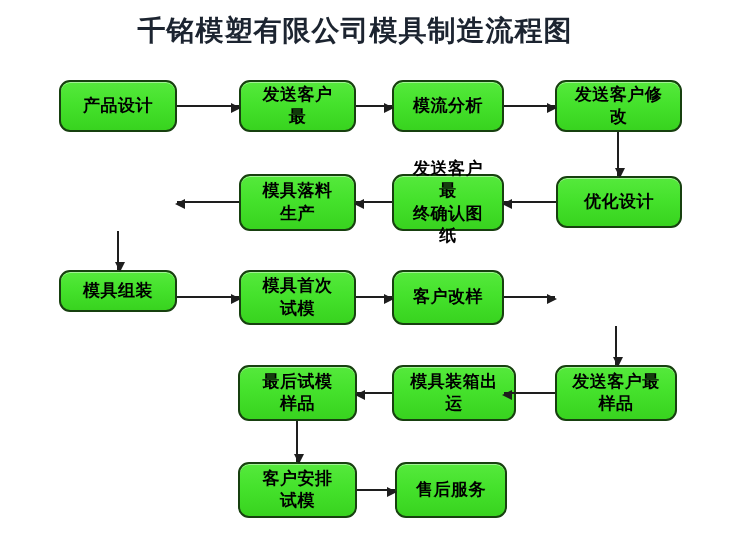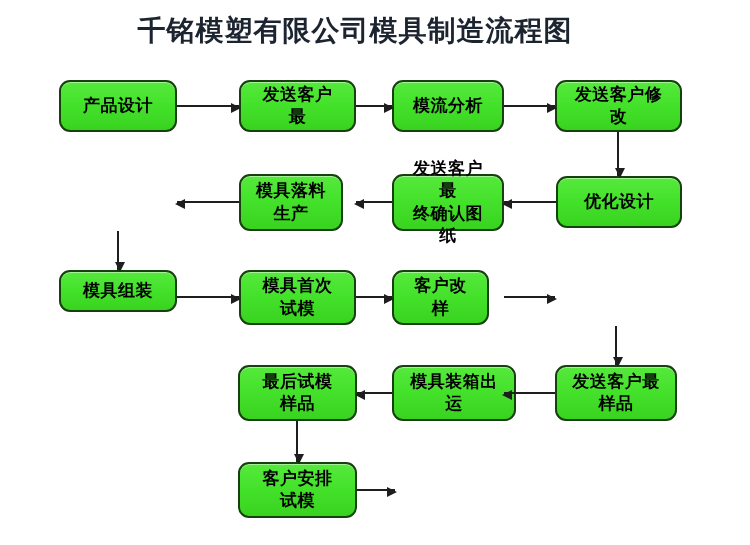--- a/index.html
+++ b/index.html
@@ -77,33 +77,34 @@
   <div class="chart-title">千铭模塑有限公司模具制造流程图</div>
 
   <div class="node" style="left:59px;top:80px;width:118px;height:52px">产品设计</div>
   <div class="node" style="left:239px;top:80px;width:117px;height:52px">发送客户最</div>
   <div class="node" style="left:392px;top:80px;width:112px;height:52px">模流分析</div>
   <div class="node" style="left:555px;top:80px;width:127px;height:52px">发送客户修改</div>
 
   <div class="node" style="left:556px;top:176px;width:126px;height:52px">优化设计</div>
   <div class="node" style="left:392px;top:174px;width:112px;height:57px">发送客户最
 终确认图纸</div>
-  <div class="node" style="left:239px;top:174px;width:104px;height:57px">模具落料生产</div>
+  <div class="node" style="left:239px;top:174px;width:117px;height:57px">模具落料生产</div>
 
   <div class="node" style="left:59px;top:270px;width:118px;height:42px">模具组装</div>
   <div class="node" style="left:239px;top:270px;width:117px;height:55px">模具首次试模</div>
-  <div class="node" style="left:392px;top:270px;width:97px;height:55px">客户改样</div>
+  <div class="node" style="left:392px;top:270px;width:112px;height:55px">客户改样</div>
 
   <div class="node" style="left:555px;top:365px;width:122px;height:56px">发送客户最
 样品</div>
   <div class="node" style="left:392px;top:365px;width:124px;height:56px">模具装箱出
 运</div>
   <div class="node" style="left:238px;top:365px;width:119px;height:56px">最后试模样品</div>
 
   <div class="node" style="left:238px;top:462px;width:119px;height:56px">客户安排试模</div>
+  <div class="node" style="left:395px;top:462px;width:112px;height:56px">售后服务</div>
 
   <div class="edge edge-h dir-right" style="left:177px;top:105px;width:62px"></div>
   <div class="edge edge-h dir-right" style="left:356px;top:105px;width:36px"></div>
   <div class="edge edge-h dir-right" style="left:504px;top:105px;width:51px"></div>
 
   <div class="edge edge-v dir-down" style="left:617px;top:132px;height:44px"></div>
 
   <div class="edge edge-h dir-left" style="left:504px;top:201px;width:52px"></div>
   <div class="edge edge-h dir-left" style="left:356px;top:201px;width:36px"></div>
   <div class="edge edge-h dir-left" style="left:177px;top:201px;width:62px"></div>

